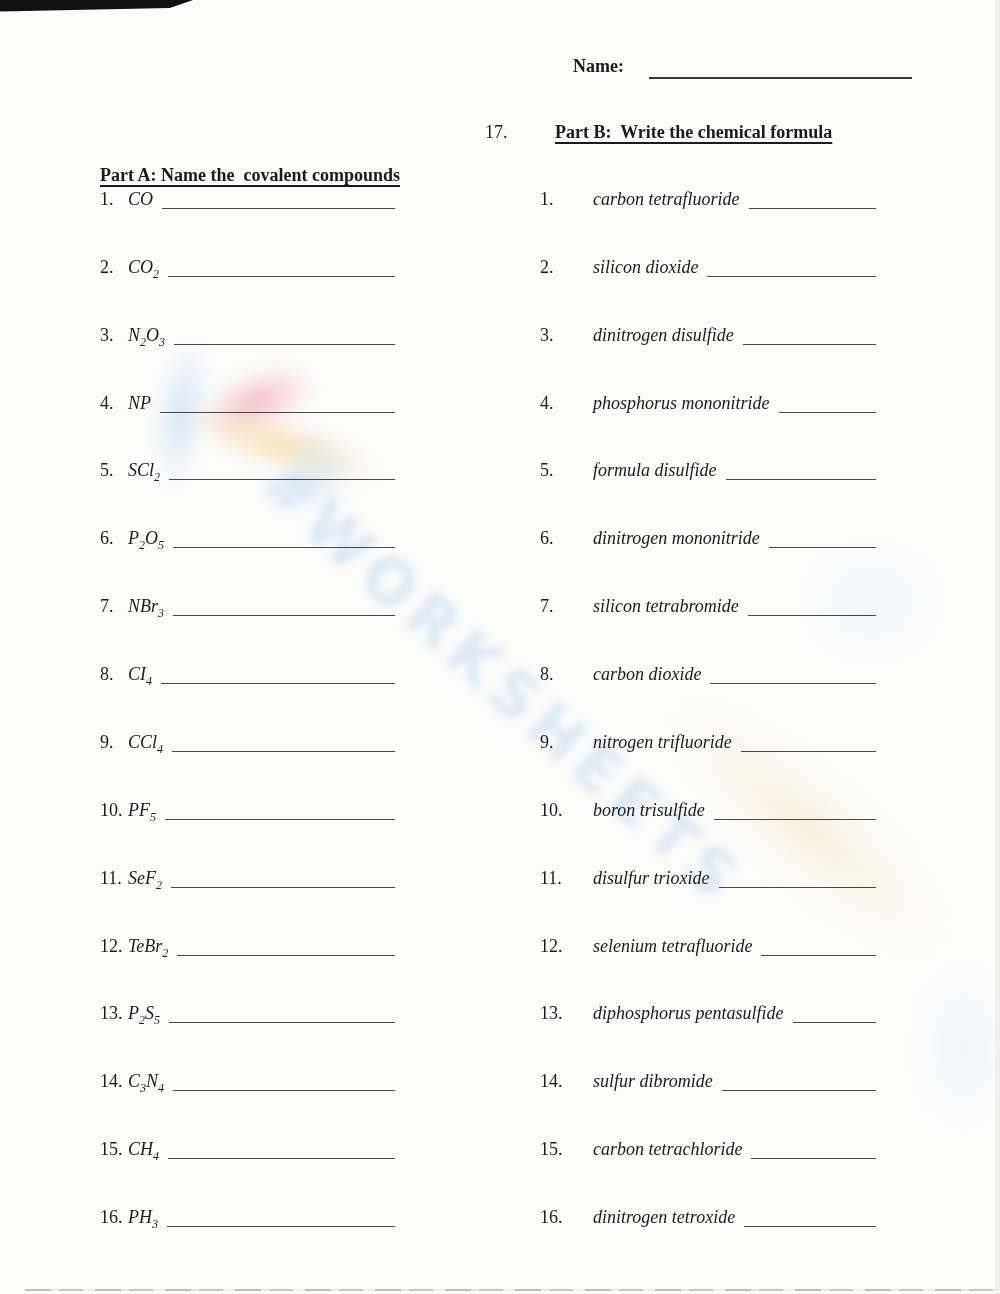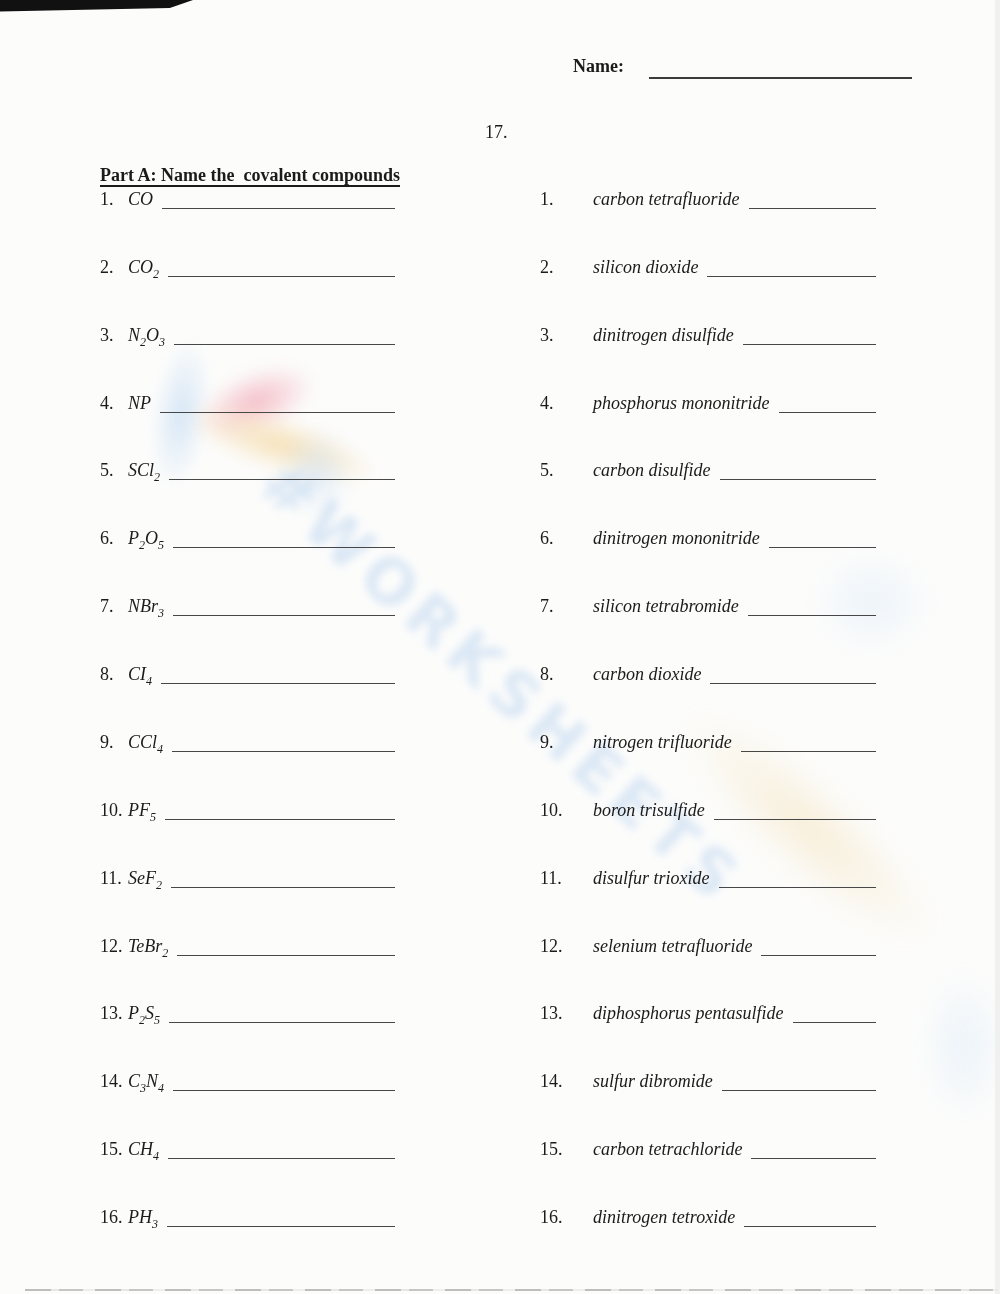--- a/index.html
+++ b/index.html
@@ -65,20 +65,21 @@
 
   <div class="streak-topleft"></div>
   <div class="edge-right"></div>
   <div class="bottom-dashes"></div>
 
   <div class="name-label">Name:</div>
   <div class="name-line"></div>
 
   <div class="subhead subhead-a">Part A: Name the  covalent compounds</div>
   <div class="mid-num">17.</div>
+  <div class="subhead subhead-b">Part B:  Write the chemical formula</div>
 
 <div class="row" style="left: 100px; width: 297px; top: 186px;">
       <span class="num" style="width:28px">1.</span>
       <span class="txt">CO</span>
       <span class="blank"></span>
     </div>
     <div class="row" style="left: 100px; width: 297px; top: 253.87px;">
       <span class="num" style="width:28px">2.</span>
       <span class="txt">CO<sub>2</sub></span>
       <span class="blank"></span>
@@ -168,21 +169,21 @@
       <span class="txt">dinitrogen disulfide</span>
       <span class="blank"></span>
     </div>
     <div class="row" style="left: 540px; width: 338px; top: 389.61px;">
       <span class="num" style="width:53px">4.</span>
       <span class="txt">phosphorus mononitride</span>
       <span class="blank"></span>
     </div>
     <div class="row" style="left: 540px; width: 338px; top: 457.48px;">
       <span class="num" style="width:53px">5.</span>
-      <span class="txt">carbon disulfide</span>
+      <span class="txt">formula disulfide</span>
       <span class="blank"></span>
     </div>
     <div class="row" style="left: 540px; width: 338px; top: 525.35px;">
       <span class="num" style="width:53px">6.</span>
       <span class="txt">dinitrogen mononitride</span>
       <span class="blank"></span>
     </div>
     <div class="row" style="left: 540px; width: 338px; top: 593.22px;">
       <span class="num" style="width:53px">7.</span>
       <span class="txt">silicon tetrabromide</span>

